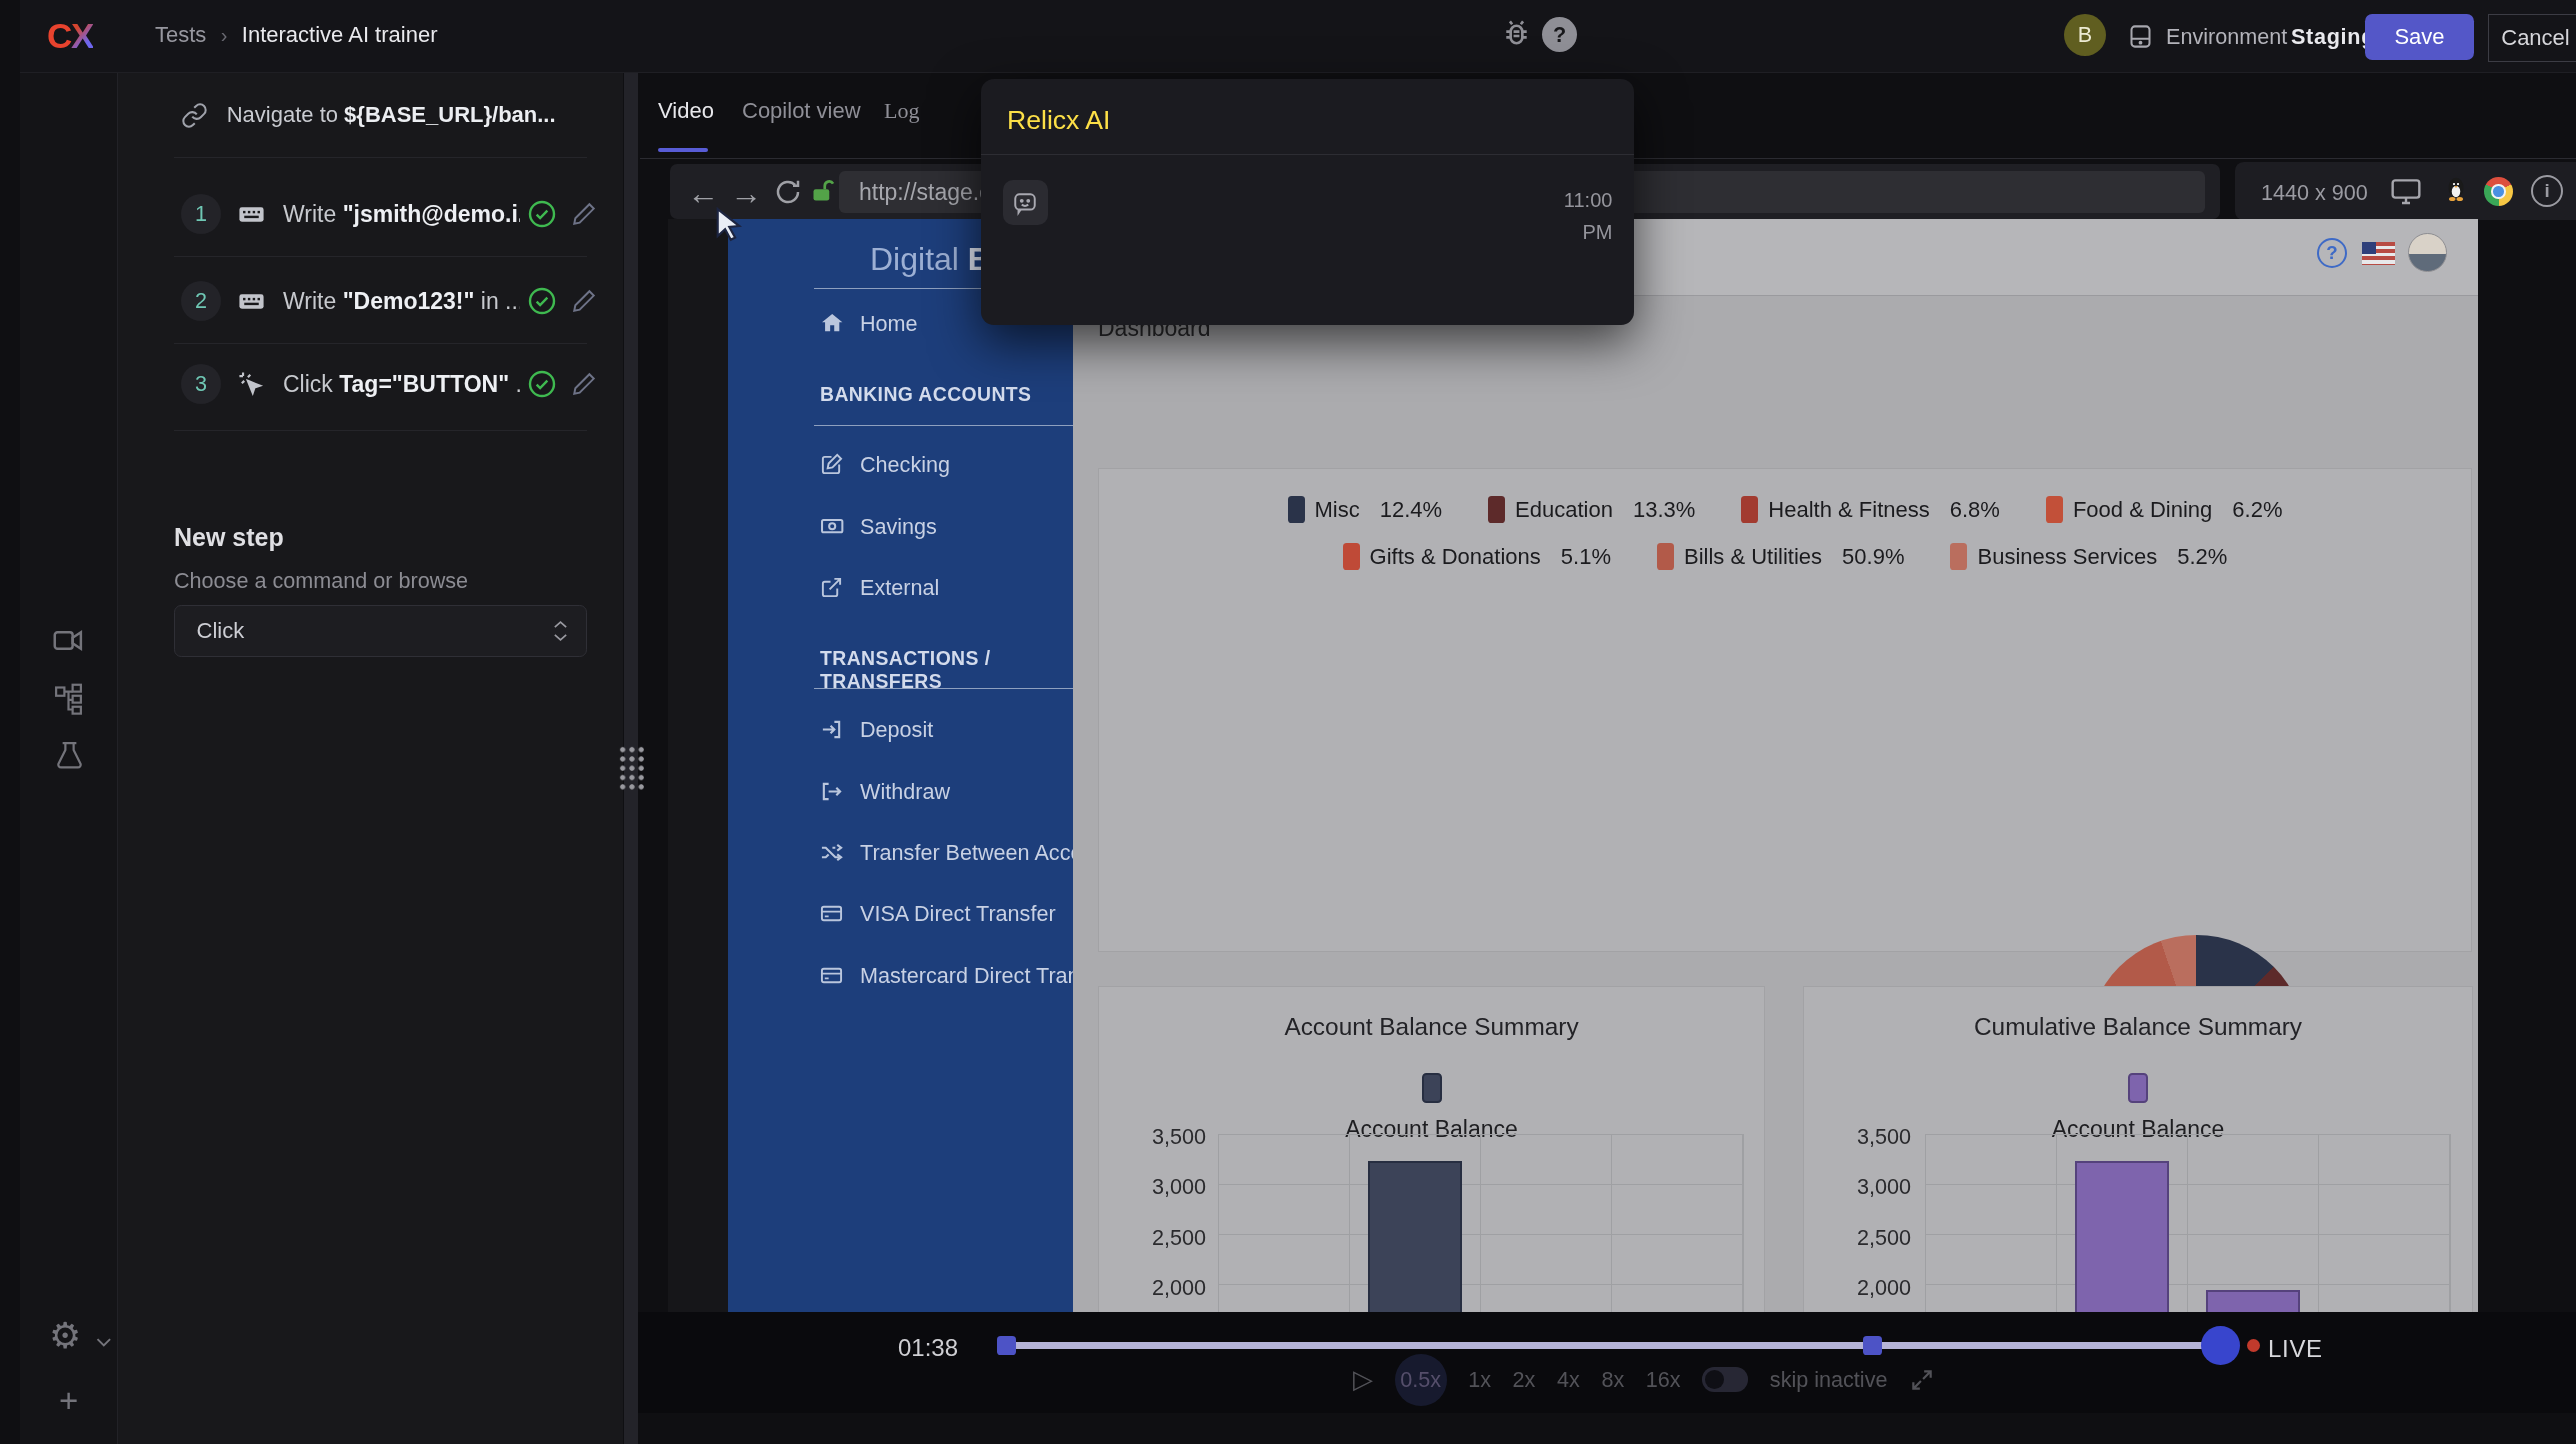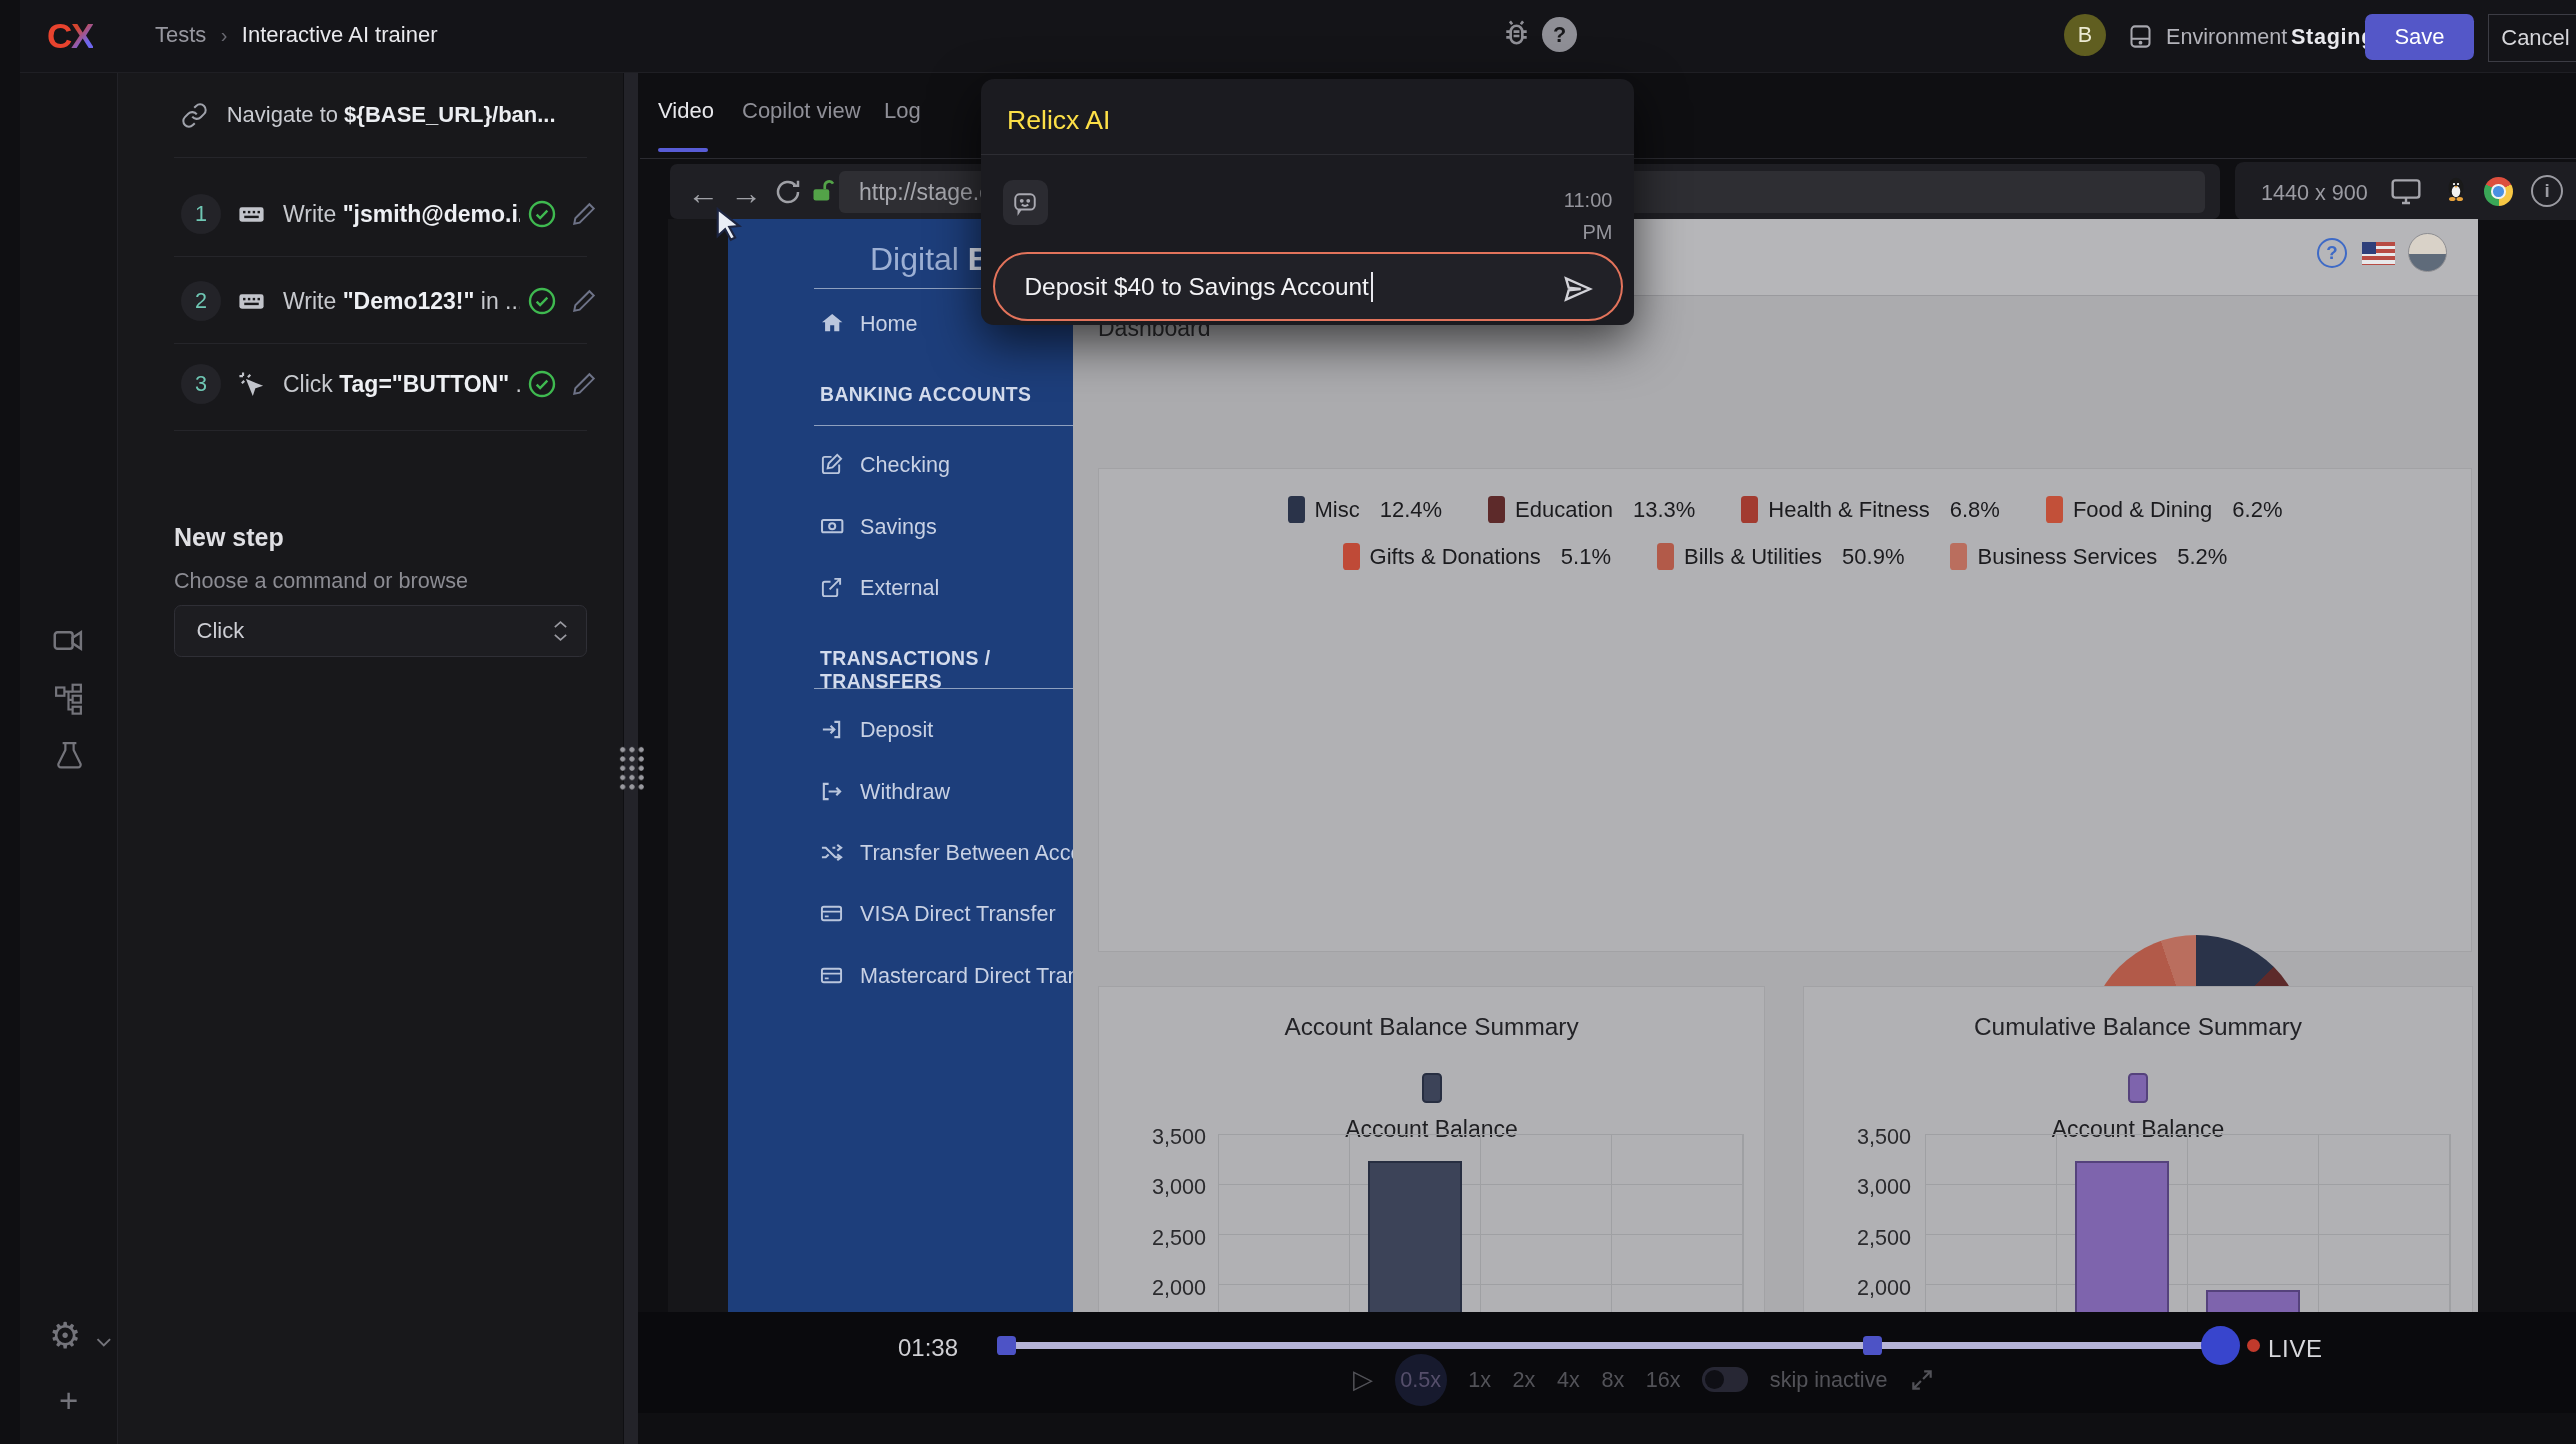--- a/index.html
+++ b/index.html
@@ -328,21 +328,21 @@
           </svg>
       </span>
     </div>
   </div>
 
   <div class="abs strip"></div>
   <div class="abs dots"></div>
 
   <div class="abs tab active" style="left:638px;">Video</div>
   <div class="abs tab" style="left:722px;">Copilot view</div>
-  <div class="abs tab" style="left:864px;">Log</div>
+  <div class="abs tab" style="left:864px;font-family:Liberation Serif, serif;">Log</div>
   <div class="abs tab-underline"></div>
   <div class="abs tabline"></div>
 
   <div class="abs toolbar"></div>
   <div class="abs navglyph" style="left:667px;top:175px;">←</div>
   <div class="abs navglyph" style="left:710px;top:175px;">→</div>
   <div class="abs" style="left:753px;top:177px;color:#9fa0a6;">
     <svg width="30" height="30" viewBox="0 0 24 24" fill="none" stroke="currentColor" stroke-width="2">
         <path d="M20 12a8 8 0 1 1-2.3-5.6"></path>
         <path d="M20 3v4h-4"></path>
@@ -612,25 +612,16 @@
         <rect x="3" y="4" width="18" height="14" rx="4"></rect>
           <circle cx="9" cy="10" r="0.9" fill="currentColor"></circle>
           <circle cx="15" cy="10" r="0.9" fill="currentColor"></circle>
           <path d="M9 13.5c1.8 1.4 4.2 1.4 6 0M8 18l-2 3v-3"></path>
       </svg>
     </div>
     <div class="msgtime">
       <div>11:00</div>
       <div>PM</div>
     </div>
-    <div class="dinput">
-      <span class="dinputtxt">Deposit $40 to Savings Account</span>
-        <span class="caret"></span>
-      <span class="send">
-        <svg width="32" height="32" viewBox="0 0 24 24" fill="none" stroke="currentColor" stroke-width="1.8">
-            <path d="M3 20l18-8L3 4l2 7 9 1-9 1z"></path>
-          </svg>
-      </span>
-    </div>
   </div>
 
 </div>
 
 
 </body></html>

